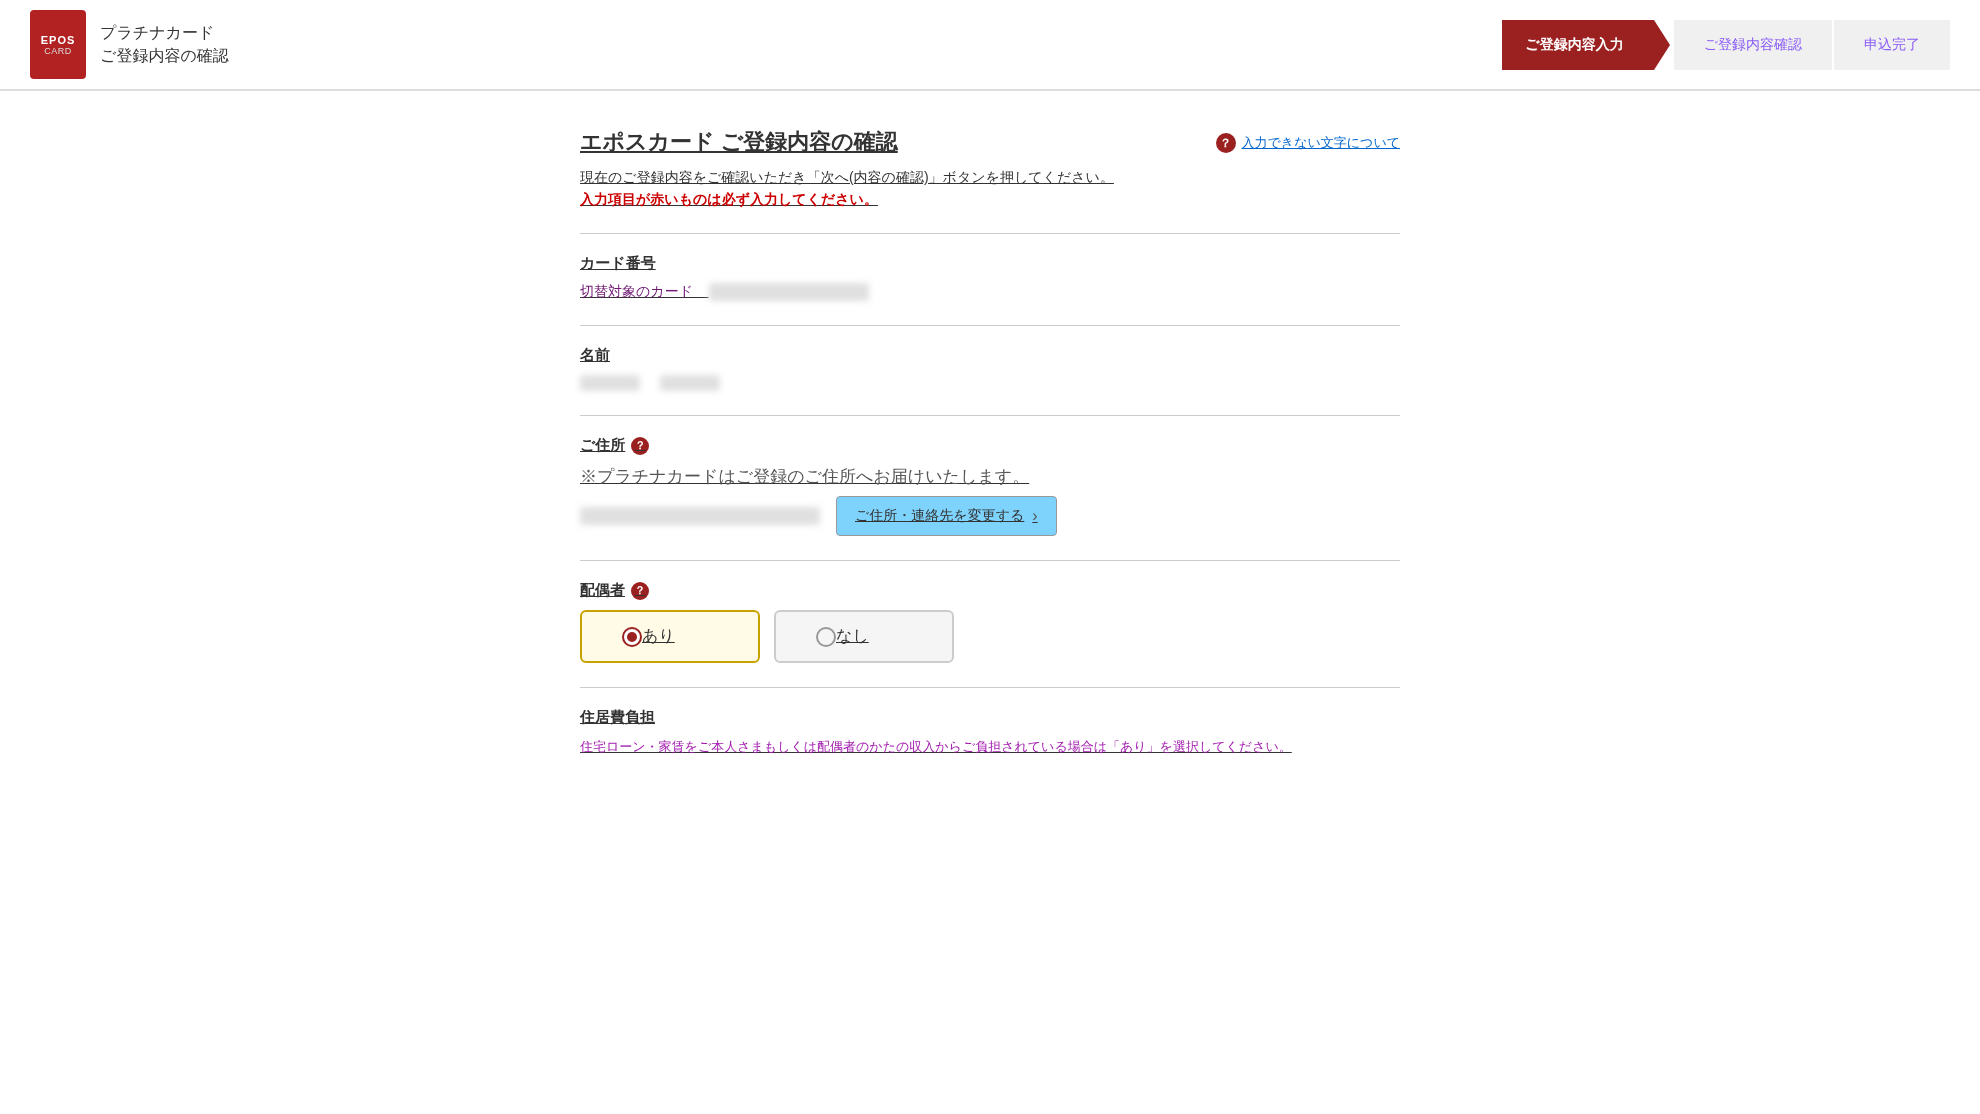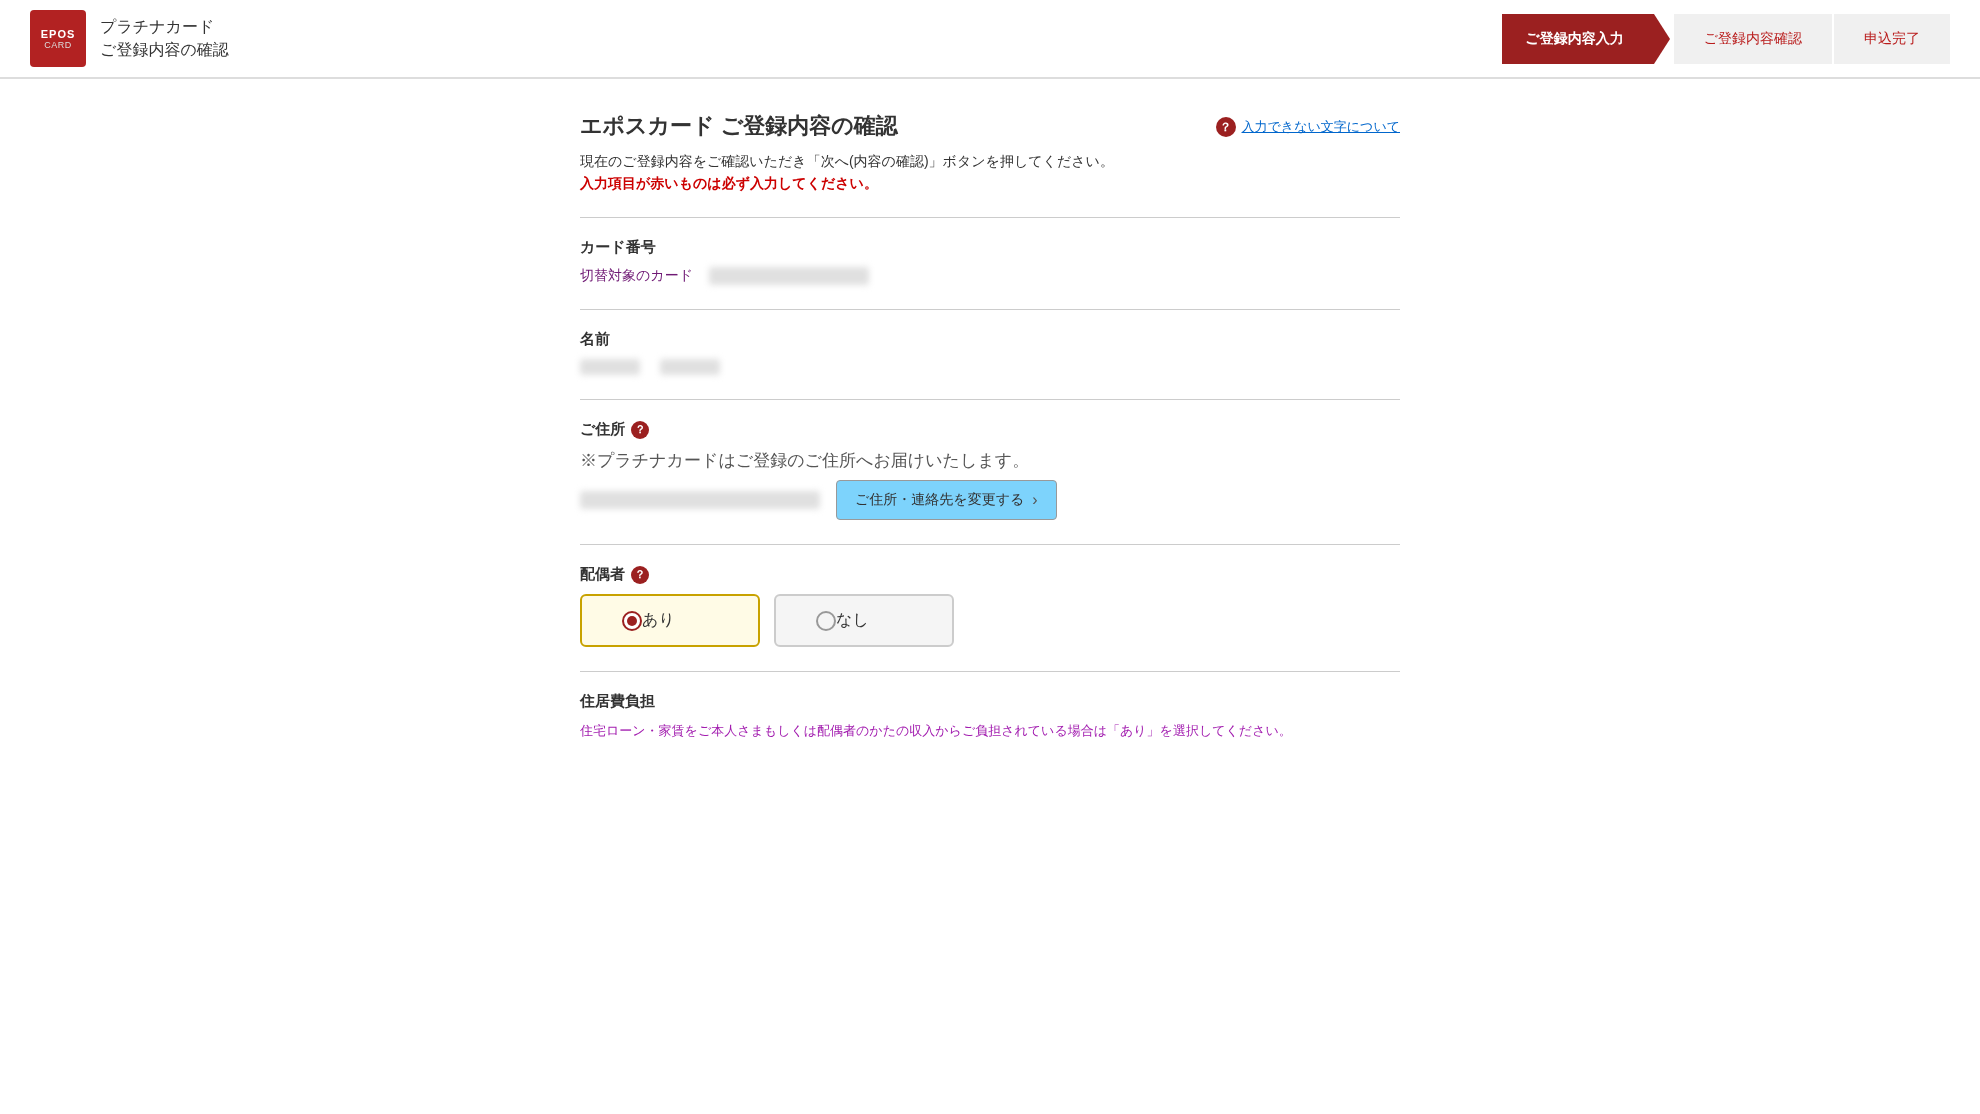--- a/index.html
+++ b/index.html
@@ -19,21 +19,21 @@
       border-bottom: 2px solid #ddd;
       background: #fff;
     }
     .header-left {
       display: flex;
       align-items: center;
       gap: 14px;
     }
     .epos-logo {
       width: 56px;
-      height: 57px;
+      height: 69px;
       background: #b22222;
       display: flex;
       flex-direction: column;
       align-items: center;
       justify-content: center;
       border-radius: 4px;
       padding: 17px;
     }
     .epos-logo-top {
       font-size: 11px;
@@ -78,31 +78,32 @@
       top: 0;
       width: 0;
       height: 0;
       border-top: 25px solid transparent;
       border-bottom: 25px solid transparent;
       border-left: 16px solid #9b2020;
       z-index: 2;
     }
     .step-inactive {
       background: #f0f0f0;
-      color: #b91c1c;
+      color: #8b5cf6;
     }
     .step-inactive + .step-inactive {
       margin-left: 2px;
     }
 
     
     .main {
       max-width: 900px;
-      margin: 16px auto;
-      padding: 16px 40px 60px;
+      margin: 0 auto;
+      padding: 36px 40px 60px;
+      text-decoration: underline;
     }
 
     .page-title {
       font-size: 22px;
       font-weight: bold;
       color: #333;
       margin-bottom: 12px;
     }
 
     .help-link-area {

